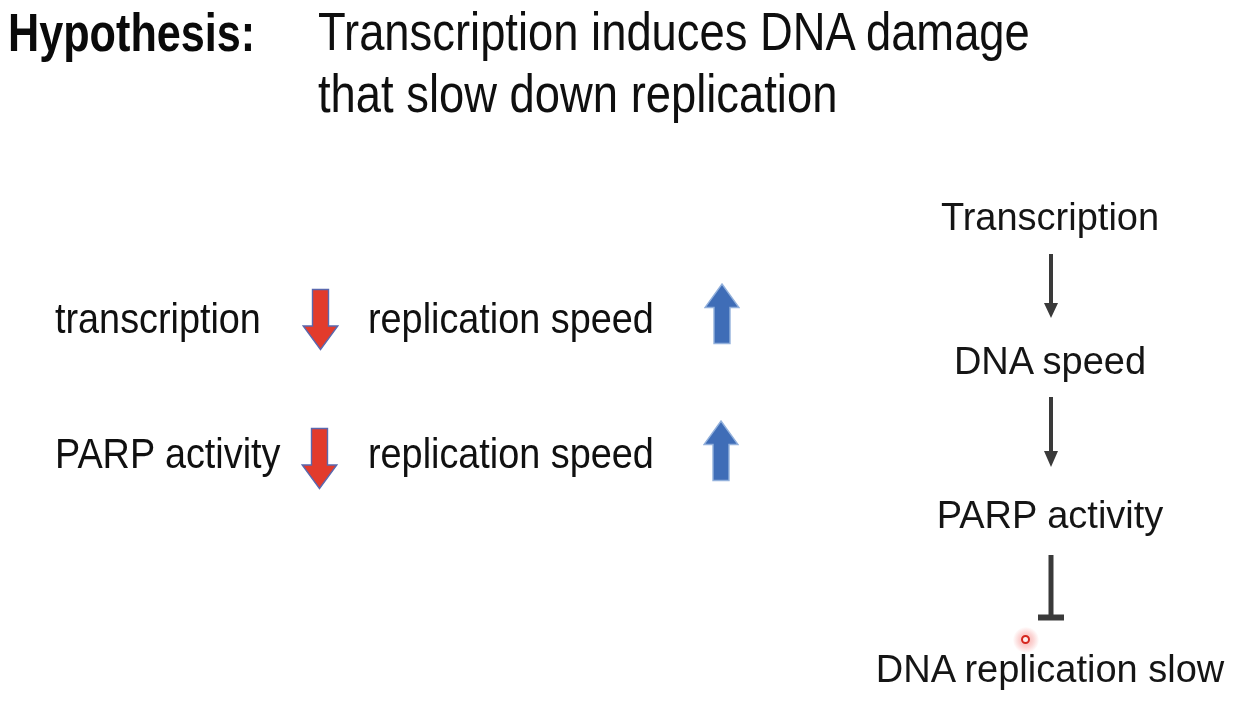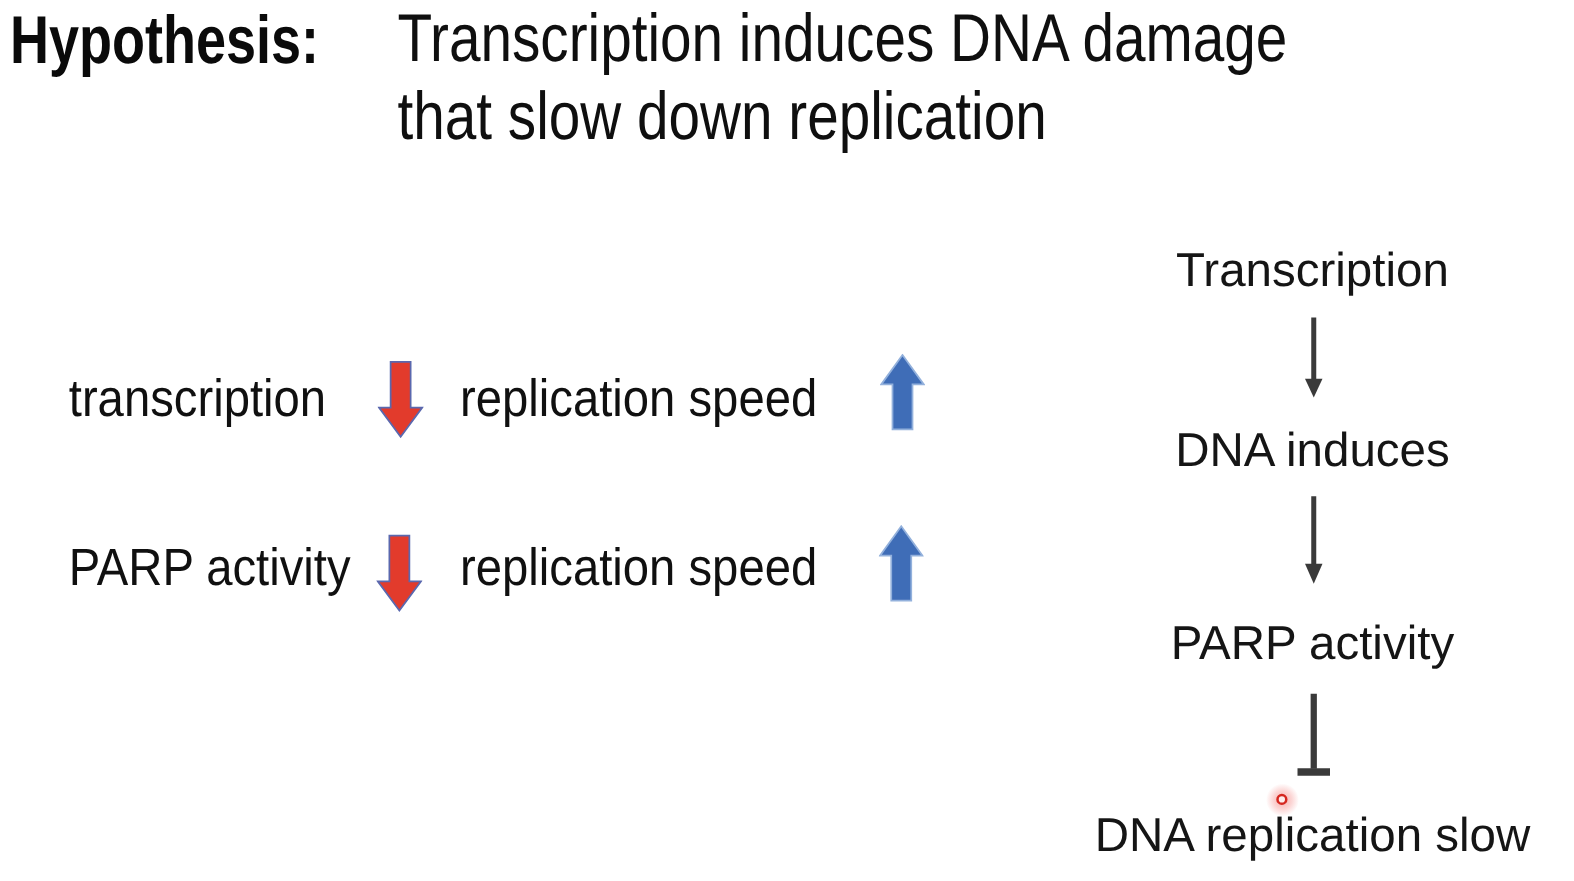--- a/index.html
+++ b/index.html
@@ -97,21 +97,21 @@
     <polygon points="18,1 35,24.5 26,24.5 26,60.5 10,60.5 10,24.5 1,24.5" fill="#3f6db7"></polygon>
   </svg>
 
   <div class="abs node" style="top:194px">Transcription</div>
 
   <svg class="abs flow-svg" style="left:1040px; top:252px" width="22" height="68" viewBox="0 0 22 68">
     <line x1="11" y1="2" x2="11" y2="53" stroke-width="4"></line>
     <polygon points="4,51 18,51 11,66"></polygon>
   </svg>
 
-  <div class="abs node" style="top:338px">DNA induces</div>
+  <div class="abs node" style="top:338px">DNA speed</div>
 
   <svg class="abs flow-svg" style="left:1040px; top:395px" width="22" height="74" viewBox="0 0 22 74">
     <line x1="11" y1="2" x2="11" y2="58" stroke-width="4"></line>
     <polygon points="4,56 18,56 11,72"></polygon>
   </svg>
 
   <div class="abs node" style="top:492px">PARP activity</div>
 
   <svg class="abs flow-svg" style="left:1036px; top:553px" width="30" height="70" viewBox="0 0 30 70">
     <line x1="15" y1="2" x2="15" y2="62" stroke-width="5"></line>

